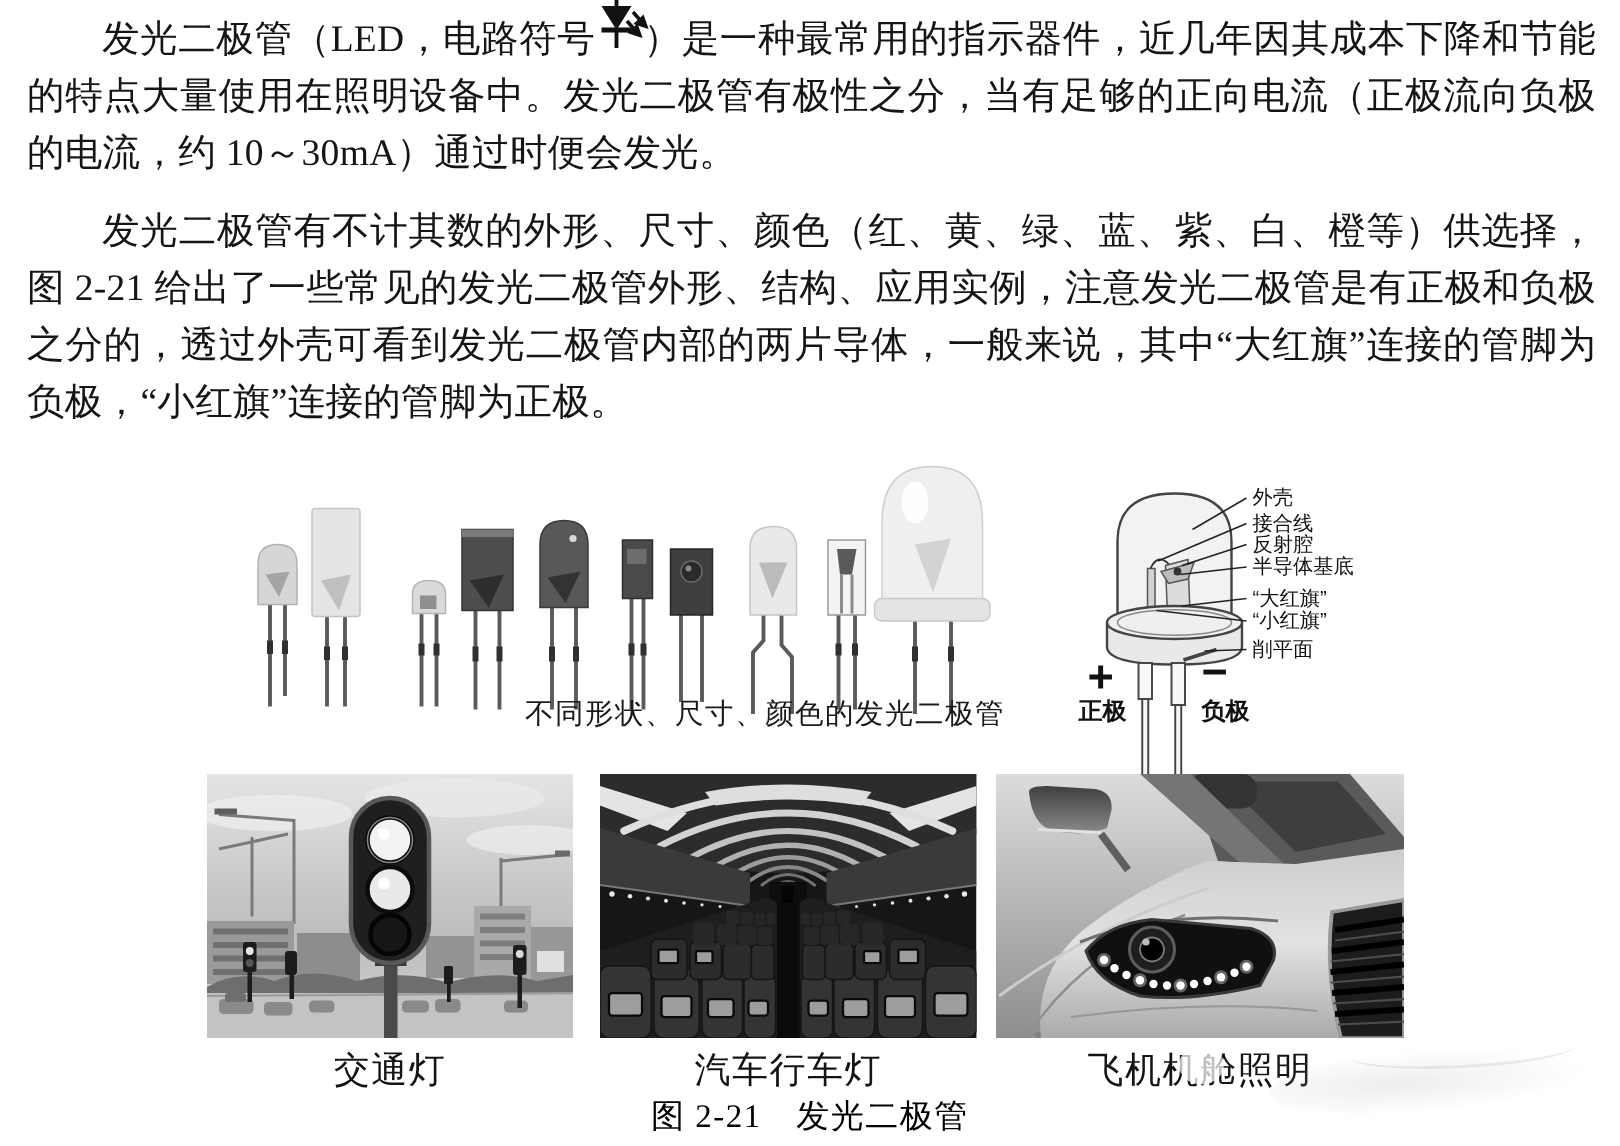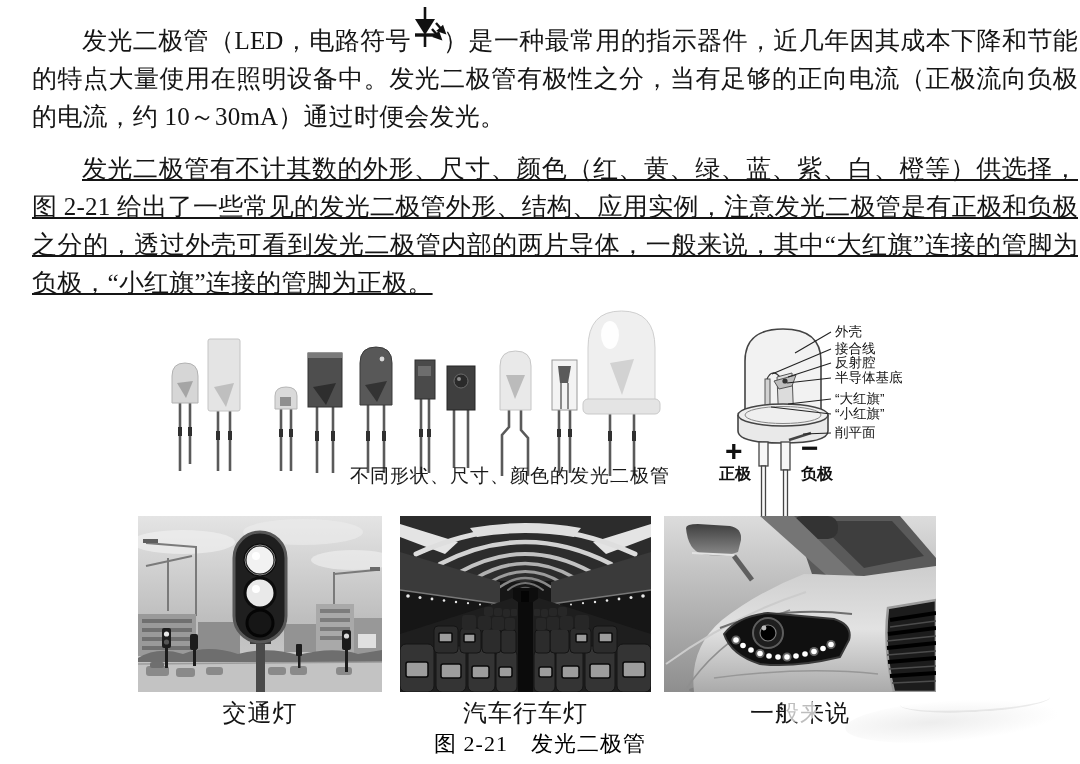--- a/index.html
+++ b/index.html
@@ -1,21 +1,21 @@
 <!DOCTYPE html>
 <html><head>
 <meta charset="utf-8">
 <style>
   html,body{margin:0;padding:0;background:#fff;}
   .page{position:relative;width:1080px;height:764px;background:#ffffff;overflow:hidden;
         font-family:"Liberation Serif","DejaVu Serif",serif;color:#151515;}
-  .para{position:absolute;left:18px;width:1046px;margin:14px;font-size:25px;line-height:38px;
+  .para{position:absolute;left:18px;width:1046px;margin:0;font-size:25px;line-height:38px;
         text-align:justify;text-indent:50px;letter-spacing:0.2px;}
   #p1{top:8px;}
-  #p2{top:136px;text-decoration:underline;}
+  #p2{top:136px;}
   .ledsym{display:inline-block;width:32px;height:30px;position:relative;vertical-align:-4px;}
   .ledsym svg{position:absolute;left:1px;top:-17px;overflow:visible;}
   .figcap-row{position:absolute;left:160px;top:463px;width:510px;text-align:right;
         font-family:"Liberation Sans","DejaVu Sans",sans-serif;font-size:19px;color:#1a1a1a;letter-spacing:1px;}
   .photo{position:absolute;top:516px;}
   .photo svg{display:block;}
   .photo-cap{position:absolute;top:697px;text-align:center;
         font-family:"Liberation Sans","DejaVu Sans",sans-serif;font-size:24px;color:#141414;letter-spacing:1px;}
   .figure-caption{position:absolute;left:0;top:729px;width:1080px;text-align:center;
         font-size:22px;color:#000000;letter-spacing:1px;}
@@ -453,21 +453,21 @@
           <path d="M223,125 L272,120"></path>
           <path d="M223,139 L272,135"></path>
         <path d="M225,153 L272,150"></path>
           <path d="M228,167 L272,165"></path>
       </g>
     </svg>
   </div>
 
   <div class="photo-cap" style="left:138px;width:244px;">交通灯</div>
   <div class="photo-cap" style="left:400px;width:251px;">汽车行车灯</div>
-  <div class="photo-cap" style="left:664px;width:272px;">一般来说</div>
+  <div class="photo-cap" style="left:664px;width:272px;">飞机机舱照明</div>
 
   <div class="wm" style="left:786px;top:697px;width:30px;height:26px;background:rgba(255,255,255,0.72);border-radius:50%;"></div>
   <div class="wm" style="left:845px;top:700px;width:215px;height:42px;border-radius:50%;background:radial-gradient(ellipse at 40% 50%, rgba(190,190,190,0.28), rgba(255,255,255,0) 70%);transform:rotate(-4deg);"></div>
   <div class="wm" style="left:900px;top:690px;width:150px;height:20px;border-bottom:2px solid rgba(180,180,180,0.25);border-radius:50%;transform:rotate(-3deg);"></div>
 
   <div class="figure-caption">图 2-21　发光二极管</div>
 
 </div>
 
 </body></html>

